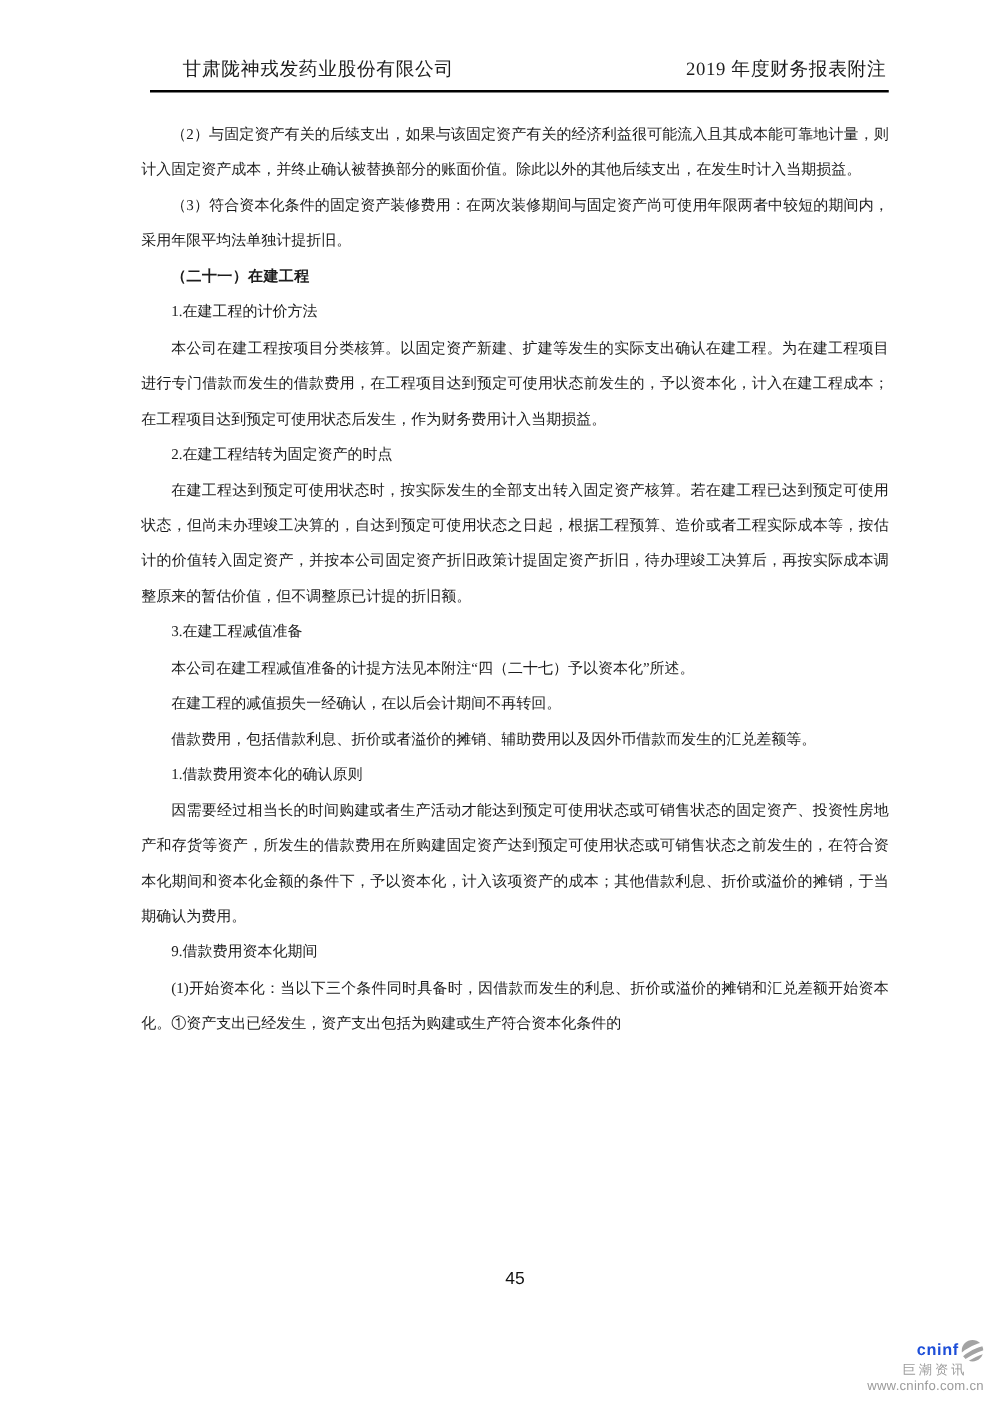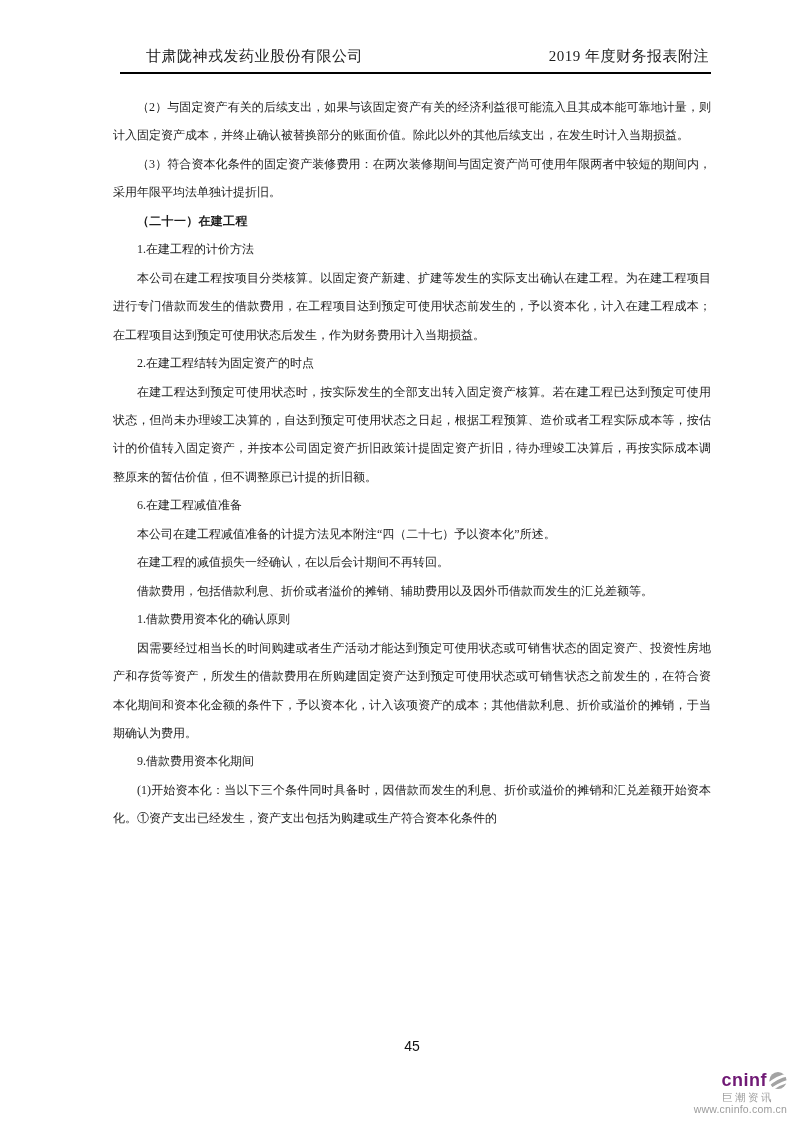--- a/index.html
+++ b/index.html
@@ -21,32 +21,32 @@
     font-size:12px;line-height:28.45px;
     text-align:justify;text-justify:inter-ideograph;
   }
   .content p{margin:0;text-indent:2em;}
   .content p.heading{
     font-weight:700;
     font-family:"Liberation Sans","DejaVu Sans",sans-serif;
     letter-spacing:0.3px;
   }
   .page-number{
-    position:absolute;left:113px;top:1038px;width:598px;text-align:center;
+    position:absolute;left:113px;top:1014px;width:598px;text-align:center;
     font-family:"Liberation Sans","DejaVu Sans",sans-serif;
     font-size:14px;color:#111;
   }
   .cninfo{
     position:absolute;right:5px;top:1071px;width:95px;text-align:right;
     font-family:"Liberation Sans","DejaVu Sans",sans-serif;color:#9b9b9b;
     line-height:1.1;
   }
   .cninfo .brand-row{
     display:flex;justify-content:flex-end;align-items:center;gap:1px;
-    font-weight:700;font-size:18px;letter-spacing:0.5px;color:#701a75;
+    font-weight:700;font-size:13px;letter-spacing:0.5px;color:#1d4ed8;
   }
   .cninfo .brand-cn{font-size:10.5px;letter-spacing:2.5px;margin:1px 14px 1px 0;}
   .cninfo .brand-url{font-size:10.5px;letter-spacing:0.2px;margin-right:1px;}
   .swirl{display:inline-block;width:20px;height:19px;}
 </style>
 </head>
 <body>
 
 <header class="page-header">
   <span class="company">甘肃陇神戎发药业股份有限公司</span>
@@ -55,21 +55,21 @@
 
 <main class="content">
 
 <p class="body">（2）与固定资产有关的后续支出，如果与该固定资产有关的经济利益很可能流入且其成本能可靠地计量，则计入固定资产成本，并终止确认被替换部分的账面价值。除此以外的其他后续支出，在发生时计入当期损益。</p>
     <p class="body">（3）符合资本化条件的固定资产装修费用：在两次装修期间与固定资产尚可使用年限两者中较短的期间内，采用年限平均法单独计提折旧。</p>
     <p class="heading">（二十一）在建工程</p>
     <p class="body">1.在建工程的计价方法</p>
     <p class="body">本公司在建工程按项目分类核算。以固定资产新建、扩建等发生的实际支出确认在建工程。为在建工程项目进行专门借款而发生的借款费用，在工程项目达到预定可使用状态前发生的，予以资本化，计入在建工程成本；在工程项目达到预定可使用状态后发生，作为财务费用计入当期损益。</p>
     <p class="body">2.在建工程结转为固定资产的时点</p>
     <p class="body">在建工程达到预定可使用状态时，按实际发生的全部支出转入固定资产核算。若在建工程已达到预定可使用状态，但尚未办理竣工决算的，自达到预定可使用状态之日起，根据工程预算、造价或者工程实际成本等，按估计的价值转入固定资产，并按本公司固定资产折旧政策计提固定资产折旧，待办理竣工决算后，再按实际成本调整原来的暂估价值，但不调整原已计提的折旧额。</p>
-    <p class="body">6.在建工程减值准备</p>
+    <p class="body">3.在建工程减值准备</p>
     <p class="body">本公司在建工程减值准备的计提方法见本附注“四（二十七）予以资本化”所述。</p>
     <p class="body">在建工程的减值损失一经确认，在以后会计期间不再转回。</p>
     <p class="body">借款费用，包括借款利息、折价或者溢价的摊销、辅助费用以及因外币借款而发生的汇兑差额等。</p>
     <p class="body">1.借款费用资本化的确认原则</p>
     <p class="body">因需要经过相当长的时间购建或者生产活动才能达到预定可使用状态或可销售状态的固定资产、投资性房地产和存货等资产，所发生的借款费用在所购建固定资产达到预定可使用状态或可销售状态之前发生的，在符合资本化期间和资本化金额的条件下，予以资本化，计入该项资产的成本；其他借款利息、折价或溢价的摊销，于当期确认为费用。</p>
     <p class="body">9.借款费用资本化期间</p>
     <p class="body">(1)开始资本化：当以下三个条件同时具备时，因借款而发生的利息、折价或溢价的摊销和汇兑差额开始资本化。①资产支出已经发生，资产支出包括为购建或生产符合资本化条件的</p>
   </main>
 
 <div class="page-number">45</div>

